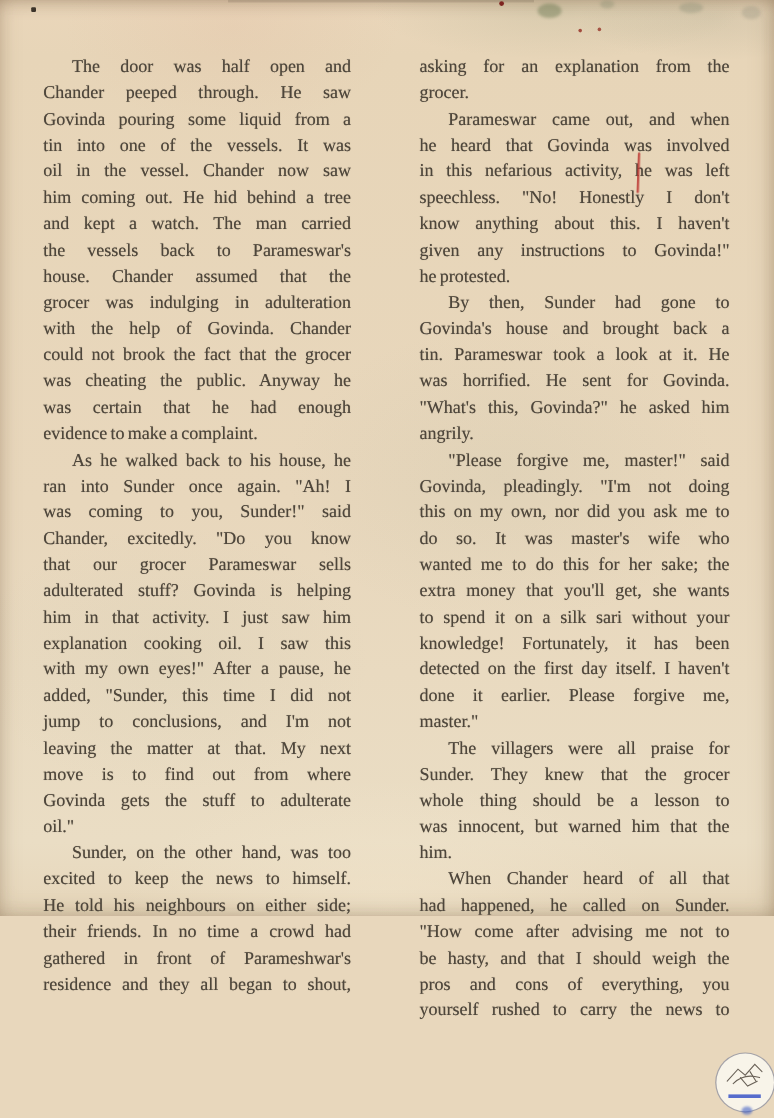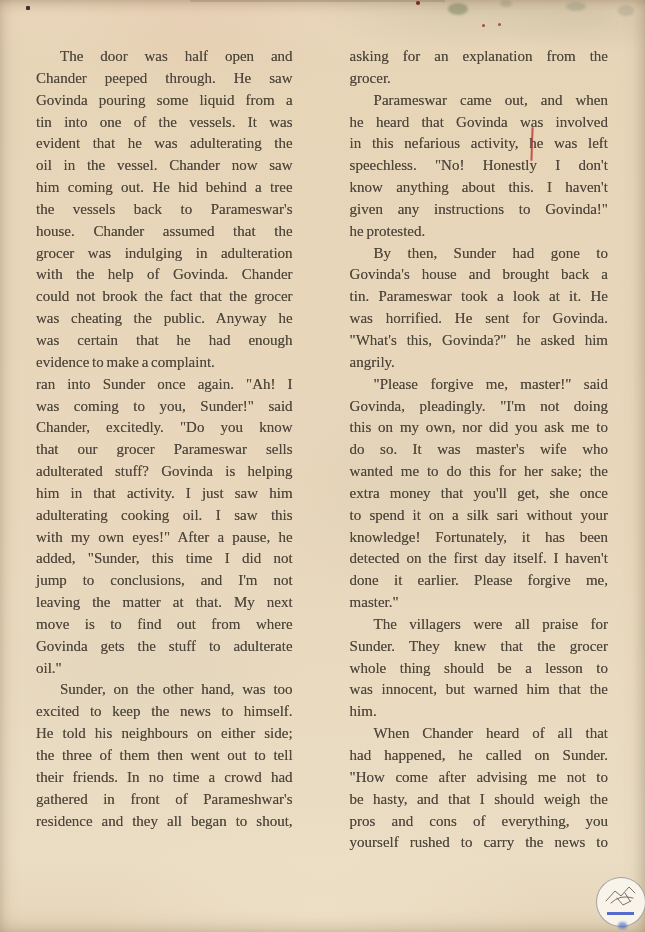--- a/index.html
+++ b/index.html
@@ -4,21 +4,21 @@
 <style>
   html, body { margin: 0; padding: 0; }
   body {
     width: 645px; height: 932px;
     overflow: hidden;
     font-family: "Liberation Serif", "DejaVu Serif", serif;
     background: #e8d7bc;
   }
   .page {
     position: absolute; inset: 0;
-    width: 645px; height: 932px;
+    width: 645px; height: 763px;
     background:
       radial-gradient(ellipse 220px 60px at 72% 1%, rgba(150,160,128,0.20), rgba(150,160,128,0) 70%),
       radial-gradient(ellipse 160px 50px at 92% 2%, rgba(140,145,120,0.18), rgba(140,145,120,0) 70%),
       radial-gradient(ellipse 200px 120px at 30% 3%, rgba(222,176,150,0.16), rgba(222,176,150,0) 70%),
       radial-gradient(ellipse 260px 180px at 65% 52%, rgba(160,172,150,0.10), rgba(160,172,150,0) 70%),
       radial-gradient(ellipse 240px 160px at 22% 72%, rgba(160,172,150,0.08), rgba(160,172,150,0) 70%),
       radial-gradient(ellipse 300px 140px at 50% 99%, rgba(244,232,208,0.5), rgba(244,232,208,0) 75%),
       linear-gradient(180deg, #ead6ba 0%, #e7d5b8 6%, #e8d7bc 55%, #eaddc4 92%, #e6d6ba 100%);
     box-shadow:
       inset 0 7px 16px -8px rgba(110,85,55,0.45),
@@ -107,53 +107,53 @@
   <div class="artifact dot-red-a"></div>
   <div class="artifact dot-red-b"></div>
 
   <div class="columns">
     <div class="col col-left">
         <div class="para">
           <div class="line indent">The door was half open and</div>
           <div class="line">Chander peeped through. He saw</div>
           <div class="line">Govinda pouring some liquid from a</div>
           <div class="line">tin into one of the vessels. It was</div>
-          <div class="line">evident that he was adulterating the</div>
           <div class="line">oil in the vessel. Chander now saw</div>
           <div class="line">him coming out. He hid behind a tree</div>
+          <div class="line">and kept a watch. The man carried</div>
           <div class="line">the vessels back to Parameswar's</div>
           <div class="line">house. Chander assumed that the</div>
           <div class="line">grocer was indulging in adulteration</div>
           <div class="line">with the help of Govinda. Chander</div>
           <div class="line">could not brook the fact that the grocer</div>
           <div class="line">was cheating the public. Anyway he</div>
           <div class="line">was certain that he had enough</div>
           <div class="line last">evidence to make a complaint.</div>
         </div>
         <div class="para">
+          <div class="line indent">As he walked back to his house, he</div>
           <div class="line">ran into Sunder once again. "Ah! I</div>
           <div class="line">was coming to you, Sunder!" said</div>
           <div class="line">Chander, excitedly. "Do you know</div>
           <div class="line">that our grocer Parameswar sells</div>
           <div class="line">adulterated stuff? Govinda is helping</div>
           <div class="line">him in that activity. I just saw him</div>
-          <div class="line">adulterating cooking oil. I saw this</div>
+          <div class="line">explanation cooking oil. I saw this</div>
           <div class="line">with my own eyes!" After a pause, he</div>
           <div class="line">added, "Sunder, this time I did not</div>
           <div class="line">jump to conclusions, and I'm not</div>
           <div class="line">leaving the matter at that. My next</div>
           <div class="line">move is to find out from where</div>
           <div class="line">Govinda gets the stuff to adulterate</div>
           <div class="line last">oil."</div>
         </div>
         <div class="para">
           <div class="line indent">Sunder, on the other hand, was too</div>
           <div class="line">excited to keep the news to himself.</div>
           <div class="line">He told his neighbours on either side;</div>
-          <div class="line">the three of them then went out to tell</div>
           <div class="line">their friends. In no time a crowd had</div>
           <div class="line">gathered in front of Parameshwar's</div>
           <div class="line">residence and they all began to shout,</div>
         </div>
       </div>
     <div class="col col-right">
         <div class="para">
           <div class="line">asking for an explanation from the</div>
           <div class="line last">grocer.</div>
         </div>
@@ -173,21 +173,21 @@
           <div class="line">was horrified. He sent for Govinda.</div>
           <div class="line">"What's this, Govinda?" he asked him</div>
           <div class="line last">angrily.</div>
         </div>
         <div class="para">
           <div class="line indent">"Please forgive me, master!" said</div>
           <div class="line">Govinda, pleadingly. "I'm not doing</div>
           <div class="line">this on my own, nor did you ask me to</div>
           <div class="line">do so. It was master's wife who</div>
           <div class="line">wanted me to do this for her sake; the</div>
-          <div class="line">extra money that you'll get, she once</div>
+          <div class="line">extra money that you'll get, she wants</div>
           <div class="line">to spend it on a silk sari without your</div>
           <div class="line">knowledge! Fortunately, it has been</div>
           <div class="line">detected on the first day itself. I haven't</div>
           <div class="line">done it earlier. Please forgive me,</div>
           <div class="line last">master."</div>
         </div>
         <div class="para">
           <div class="line indent">The villagers were all praise for</div>
           <div class="line">Sunder. They knew that the grocer</div>
           <div class="line">whole thing should be a lesson to</div>

